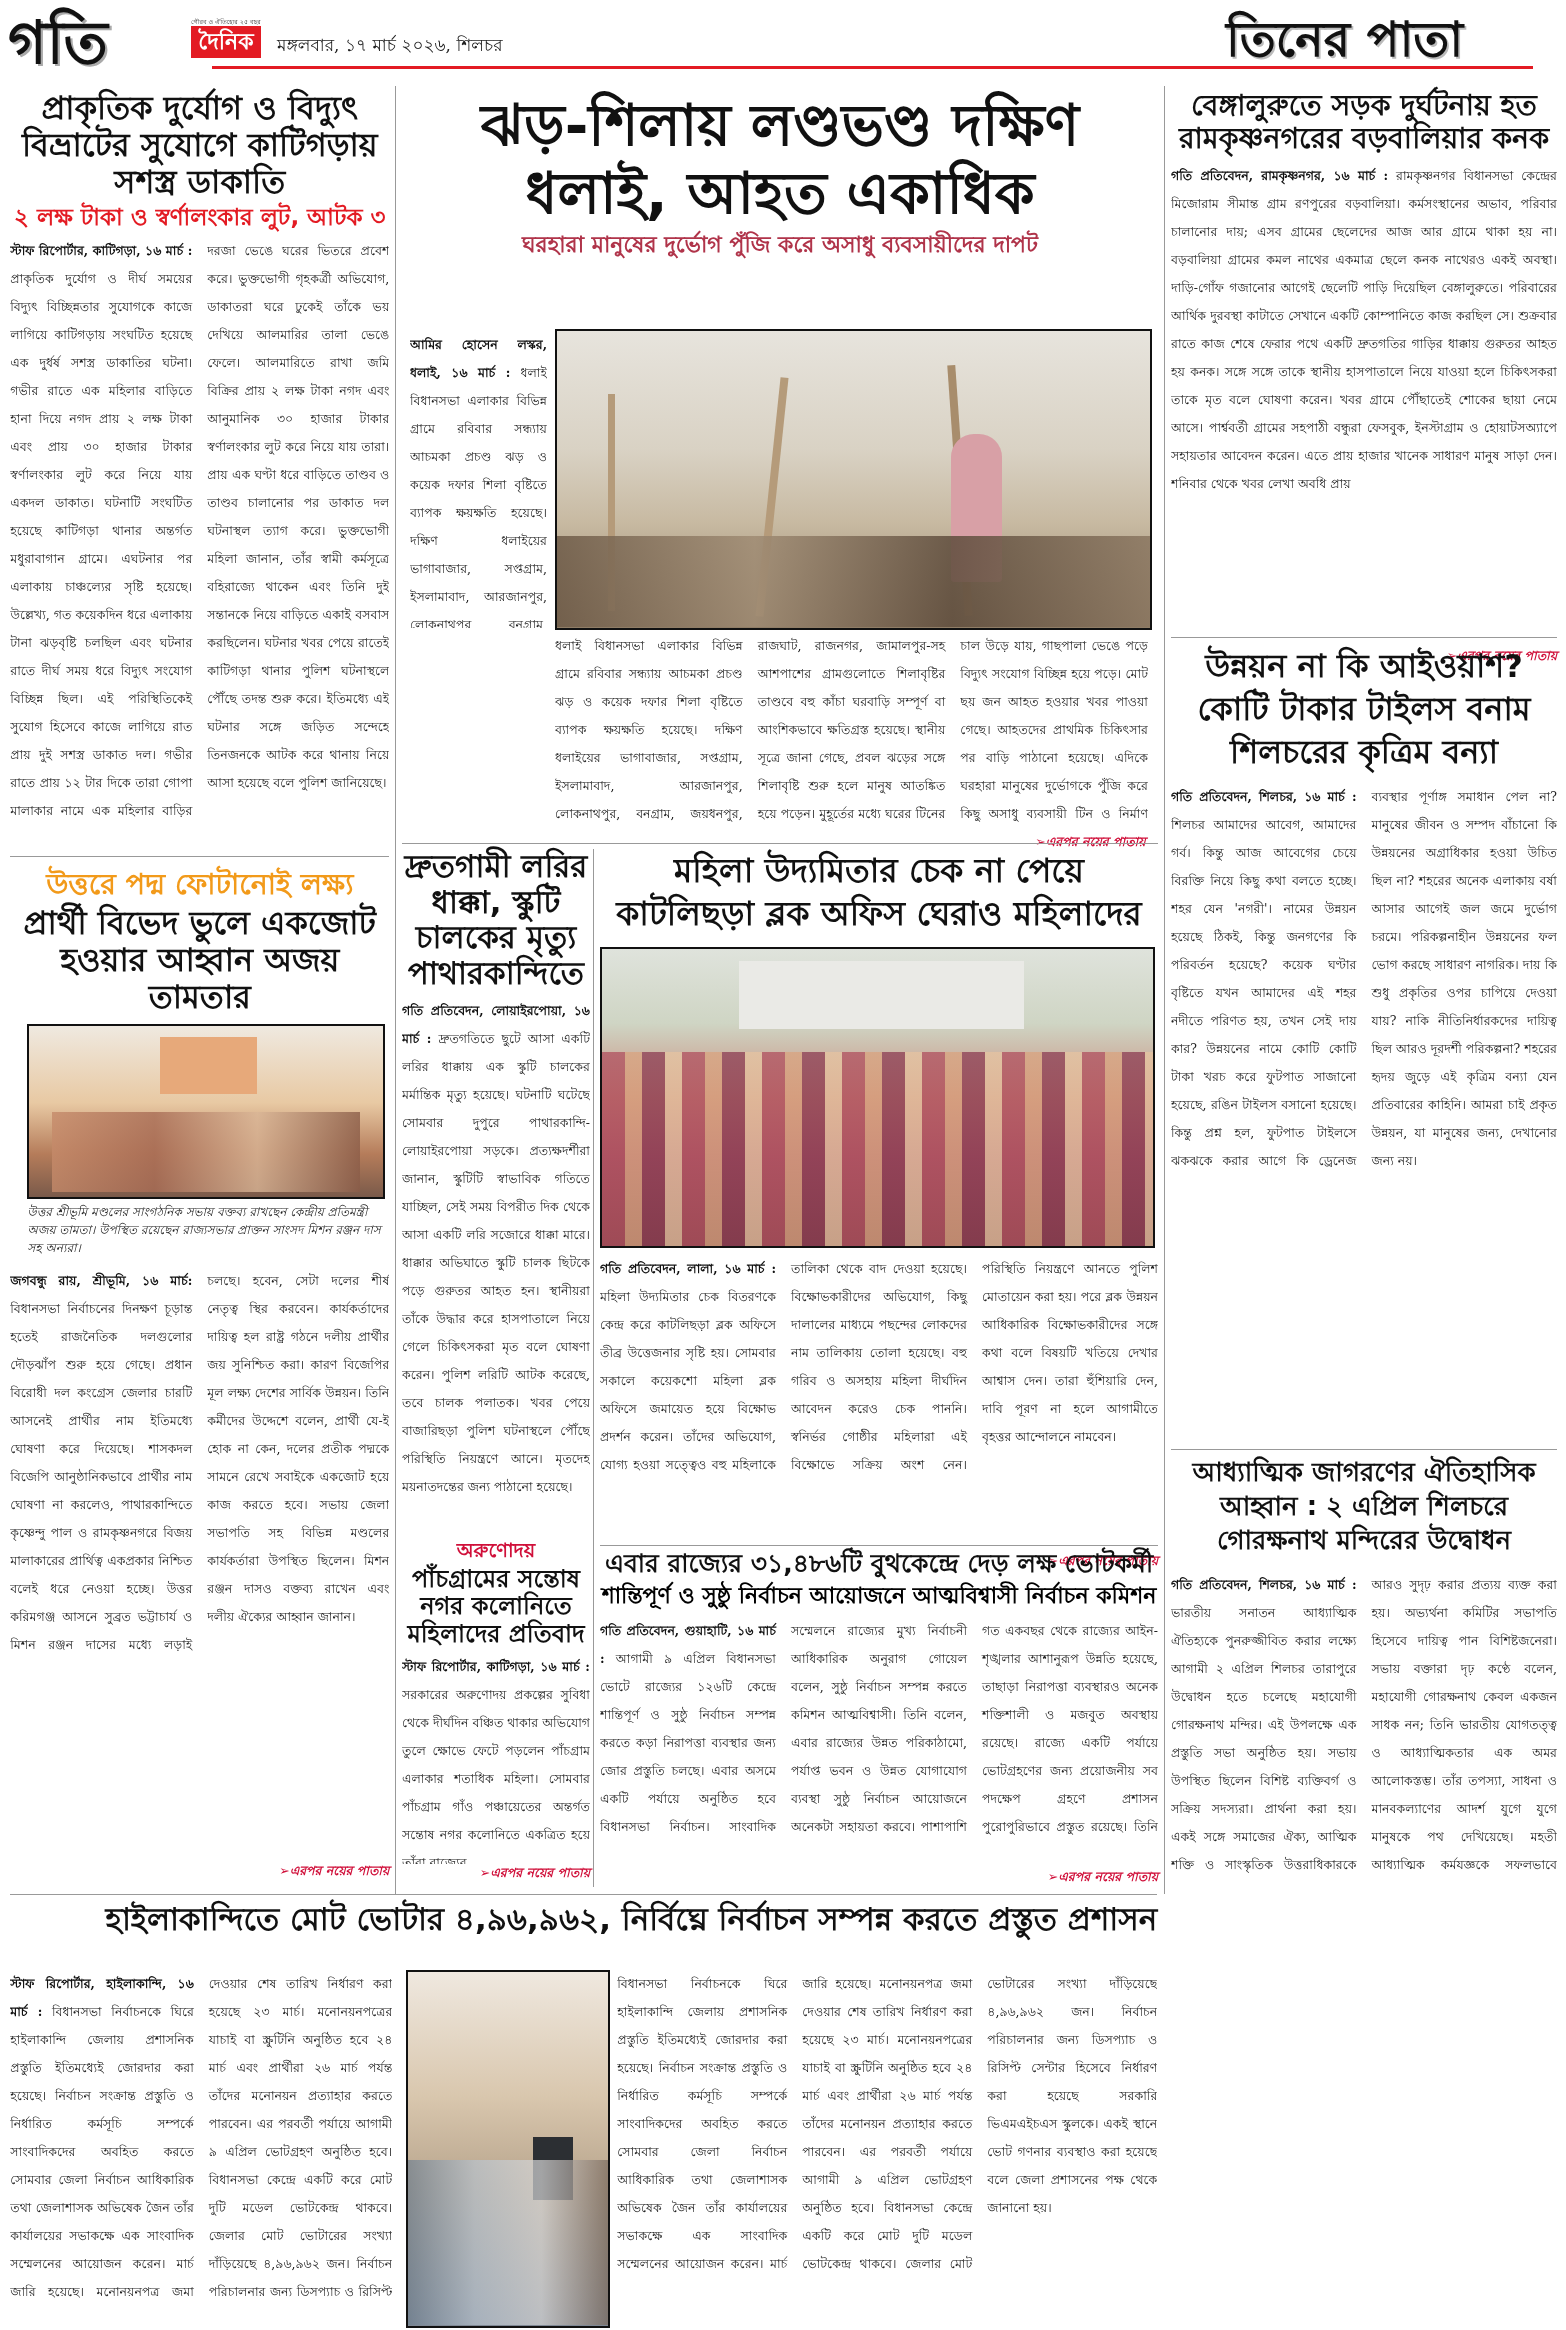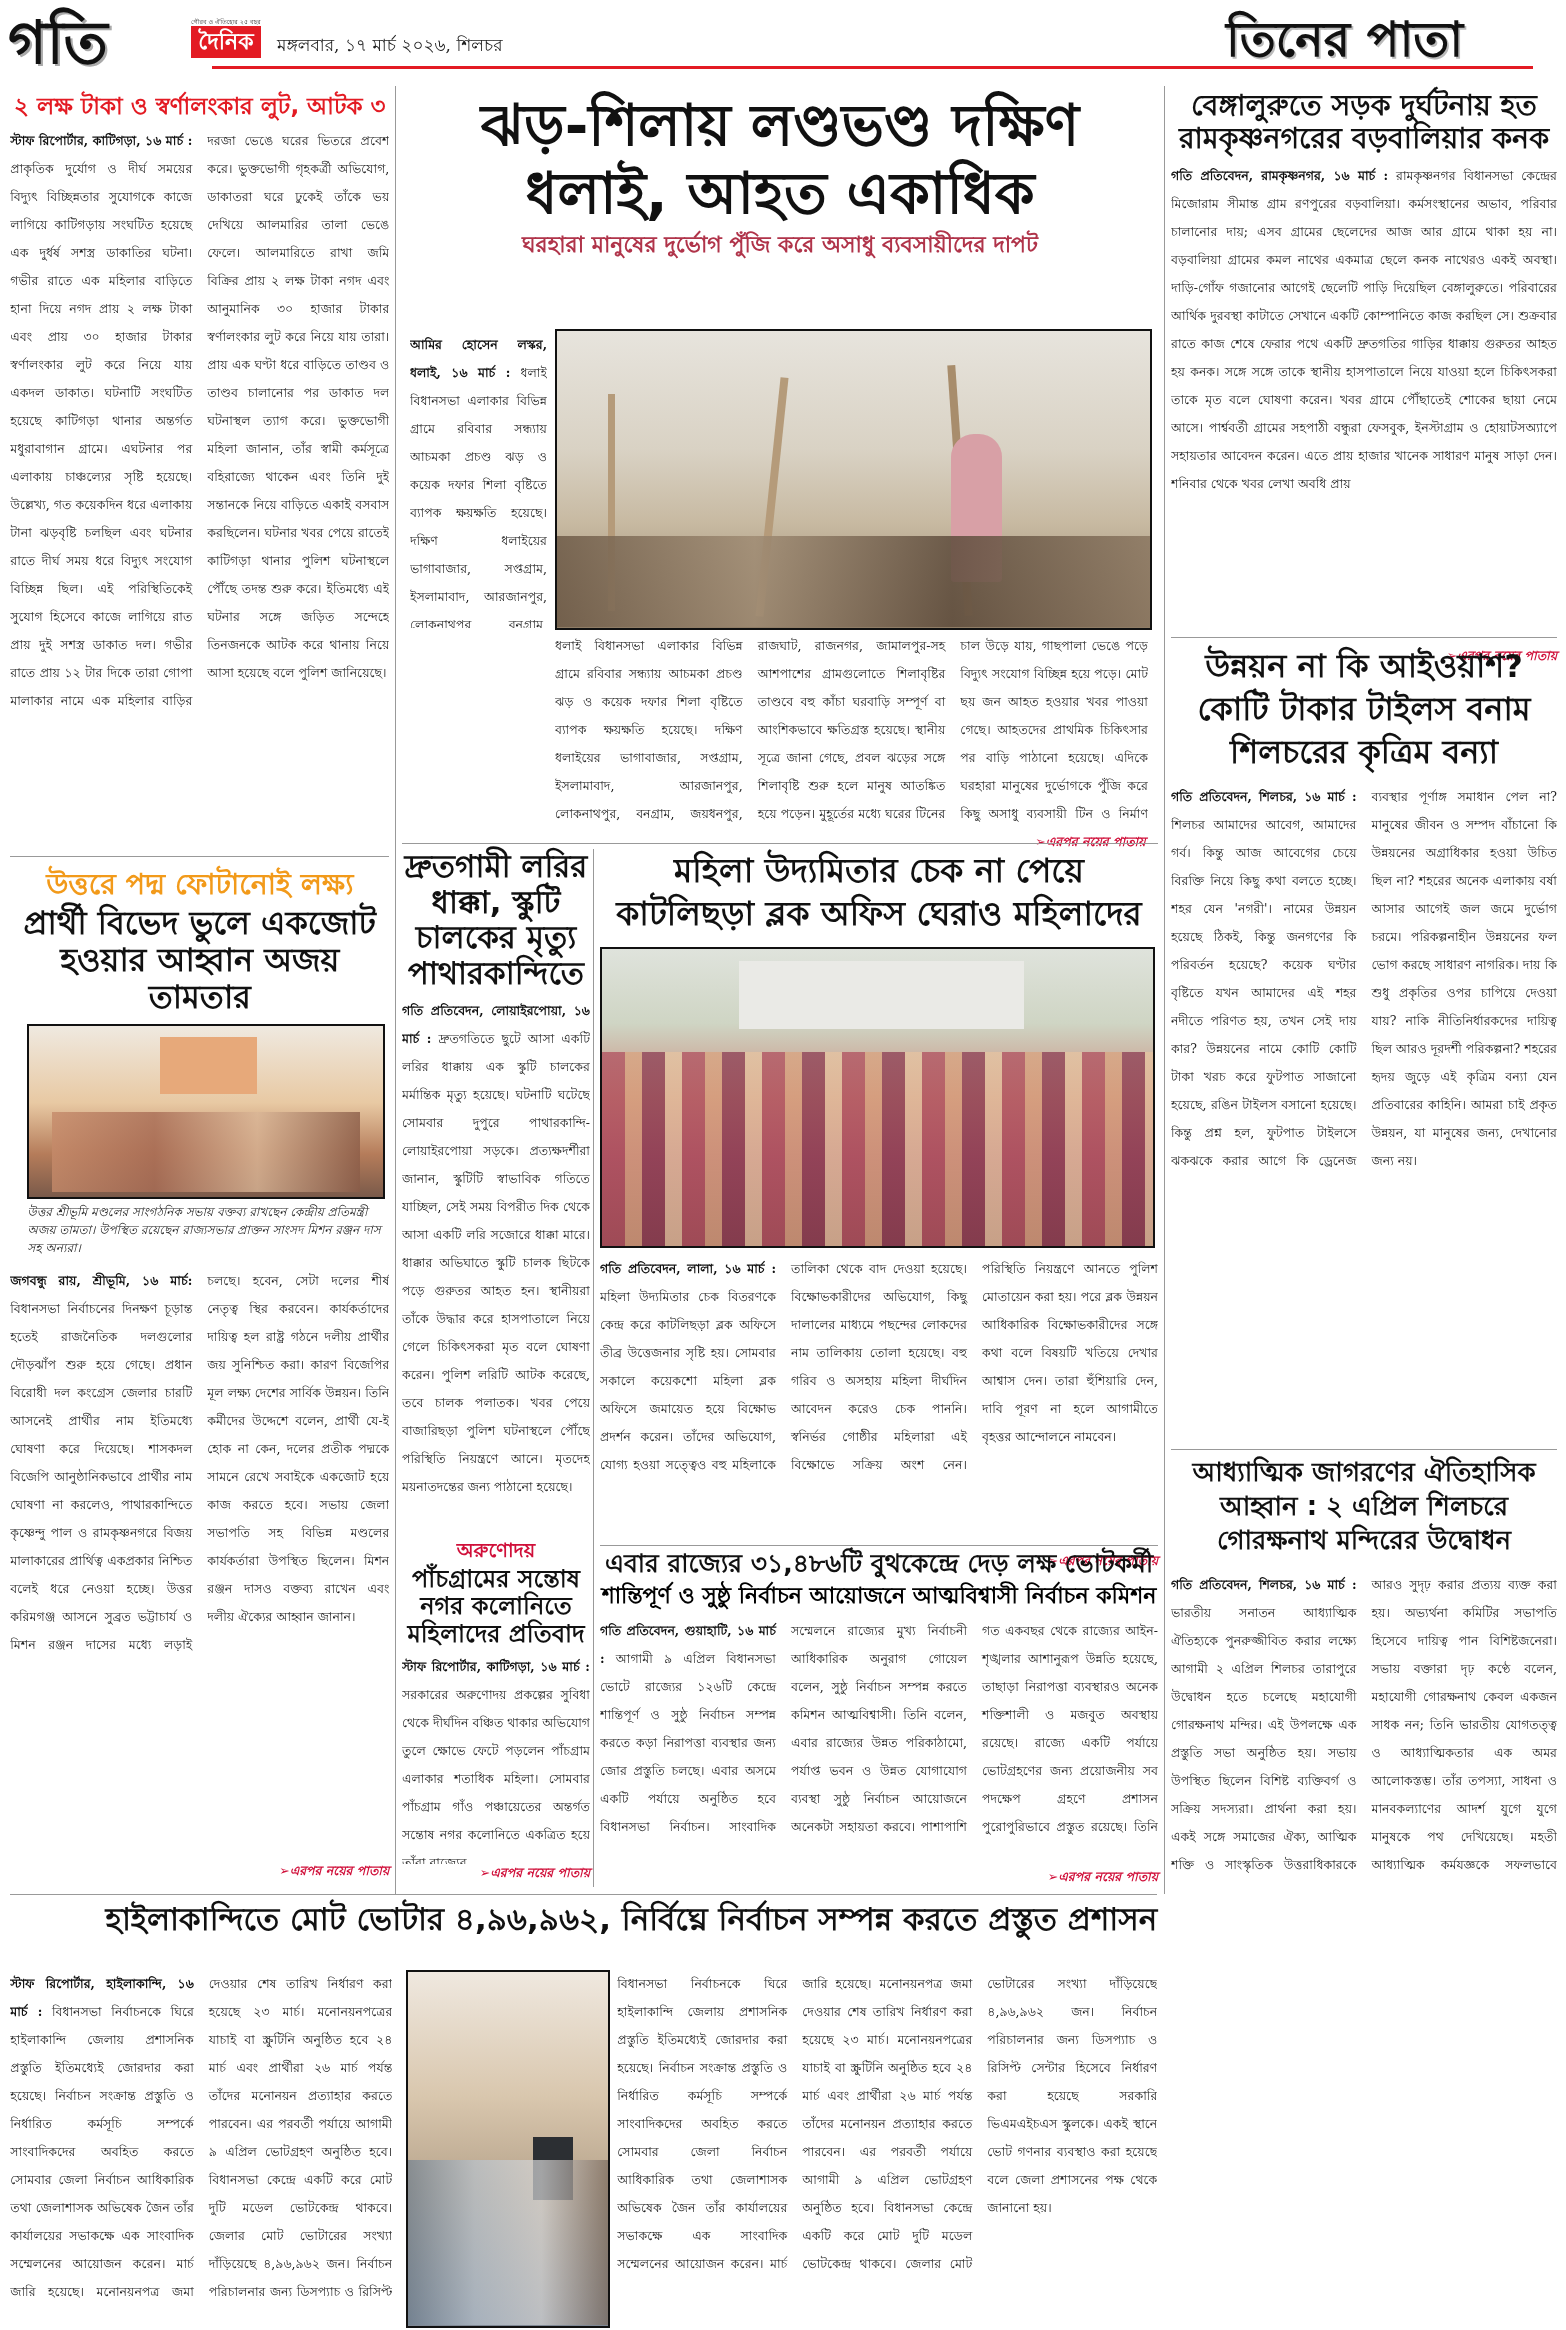--- a/index.html
+++ b/index.html
@@ -22,20 +22,21 @@
 <div class="abs" style="left:0;top:0;width:1566px;height:80px;">
   <div class="abs" style="left:8px;top:-2.3px;font-size:59px;font-weight:bold;color:#111;font-family:'DejaVu Sans',sans-serif;text-shadow:2.3px 2.3px 0 #aaa;">গতি</div>
   <div class="abs" style="left:191px;top:17px;font-size:6.3px;color:#333;white-space:nowrap;">গৌরব ও ঐতিহ্যের ২৫ বছর</div>
   <div class="abs" style="left:191px;top:26px;width:70px;height:32px;background:#e31b23;color:#fff;font-weight:bold;font-size:22px;text-align:center;line-height:32px;">দৈনিক</div>
   <div class="abs" style="left:277px;top:32px;font-size:17px;color:#222;font-family:'DejaVu Serif',serif;white-space:nowrap;">মঙ্গলবার, ১৭ মার্চ ২০২৬, শিলচর</div>
   <div class="abs" style="left:1226px;top:3.4px;font-size:48px;font-weight:bold;color:#111;white-space:nowrap;text-shadow:1.7px 1.7px 0 #bbb;">তিনের পাতা</div>
   <div class="abs" style="left:212px;top:66px;width:1321px;height:3.4px;background:#e31b23;"></div>
 </div>
 
 <div class="abs" style="left:10.3px;top:90px;width:379px;">
+  <h2 class="hl" style="font-size:32px;">প্রাকৃতিক দুর্যোগ ও বিদ্যুৎ বিভ্রাটের সুযোগে কাটিগড়ায় সশস্ত্র ডাকাতি</h2>
   <div class="hl" style="font-size:23px;color:#e31b23;margin-top:3.4px;">২ লক্ষ টাকা ও স্বর্ণালংকার লুট, আটক ৩</div>
   <div class="body-text cols2" style="margin-top:6.8px;height:593px;">
     <span class="dl">স্টাফ রিপোর্টার, কাটিগড়া, ১৬ মার্চ :</span>
     <span>প্রাকৃতিক দুর্যোগ ও দীর্ঘ সময়ের বিদ্যুৎ বিচ্ছিন্নতার সুযোগকে কাজে লাগিয়ে কাটিগড়ায় সংঘটিত হয়েছে এক দুর্ধর্ষ সশস্ত্র ডাকাতির ঘটনা। গভীর রাতে এক মহিলার বাড়িতে হানা দিয়ে নগদ প্রায় ২ লক্ষ টাকা এবং প্রায় ৩০ হাজার টাকার স্বর্ণালংকার লুট করে নিয়ে যায় একদল ডাকাত। ঘটনাটি সংঘটিত হয়েছে কাটিগড়া থানার অন্তর্গত মধুরাবাগান গ্রামে। এঘটনার পর এলাকায় চাঞ্চল্যের সৃষ্টি হয়েছে। উল্লেখ্য, গত কয়েকদিন ধরে এলাকায় টানা ঝড়বৃষ্টি চলছিল এবং ঘটনার রাতে দীর্ঘ সময় ধরে বিদ্যুৎ সংযোগ বিচ্ছিন্ন ছিল। এই পরিস্থিতিকেই সুযোগ হিসেবে কাজে লাগিয়ে রাত প্রায় দুই সশস্ত্র ডাকাত দল। গভীর রাতে প্রায় ১২ টার দিকে তারা গোপা মালাকার নামে এক মহিলার বাড়ির দরজা ভেঙে ঘরের ভিতরে প্রবেশ করে। ভুক্তভোগী গৃহকর্ত্রী অভিযোগ, ডাকাতরা ঘরে ঢুকেই তাঁকে ভয় দেখিয়ে আলমারির তালা ভেঙে ফেলে। আলমারিতে রাখা জমি বিক্রির প্রায় ২ লক্ষ টাকা নগদ এবং আনুমানিক ৩০ হাজার টাকার স্বর্ণালংকার লুট করে নিয়ে যায় তারা। প্রায় এক ঘণ্টা ধরে বাড়িতে তাণ্ডব ও তাণ্ডব চালানোর পর ডাকাত দল ঘটনাস্থল ত্যাগ করে। ভুক্তভোগী মহিলা জানান, তাঁর স্বামী কর্মসূত্রে বহিরাজ্যে থাকেন এবং তিনি দুই সন্তানকে নিয়ে বাড়িতে একাই বসবাস করছিলেন। ঘটনার খবর পেয়ে রাতেই কাটিগড়া থানার পুলিশ ঘটনাস্থলে পৌঁছে তদন্ত শুরু করে। ইতিমধ্যে এই ঘটনার সঙ্গে জড়িত সন্দেহে তিনজনকে আটক করে থানায় নিয়ে আসা হয়েছে বলে পুলিশ জানিয়েছে।</span>
   </div>
 </div>
 <div class="hline" style="left:10.3px;top:856px;width:379px;"></div>
 
 <div class="abs" style="left:10.3px;top:861px;width:379px;">
   <div class="hl" style="font-size:28.5px;color:#f29a1a;margin-top:8px;">উত্তরে পদ্ম ফোটানোই লক্ষ্য</div>

